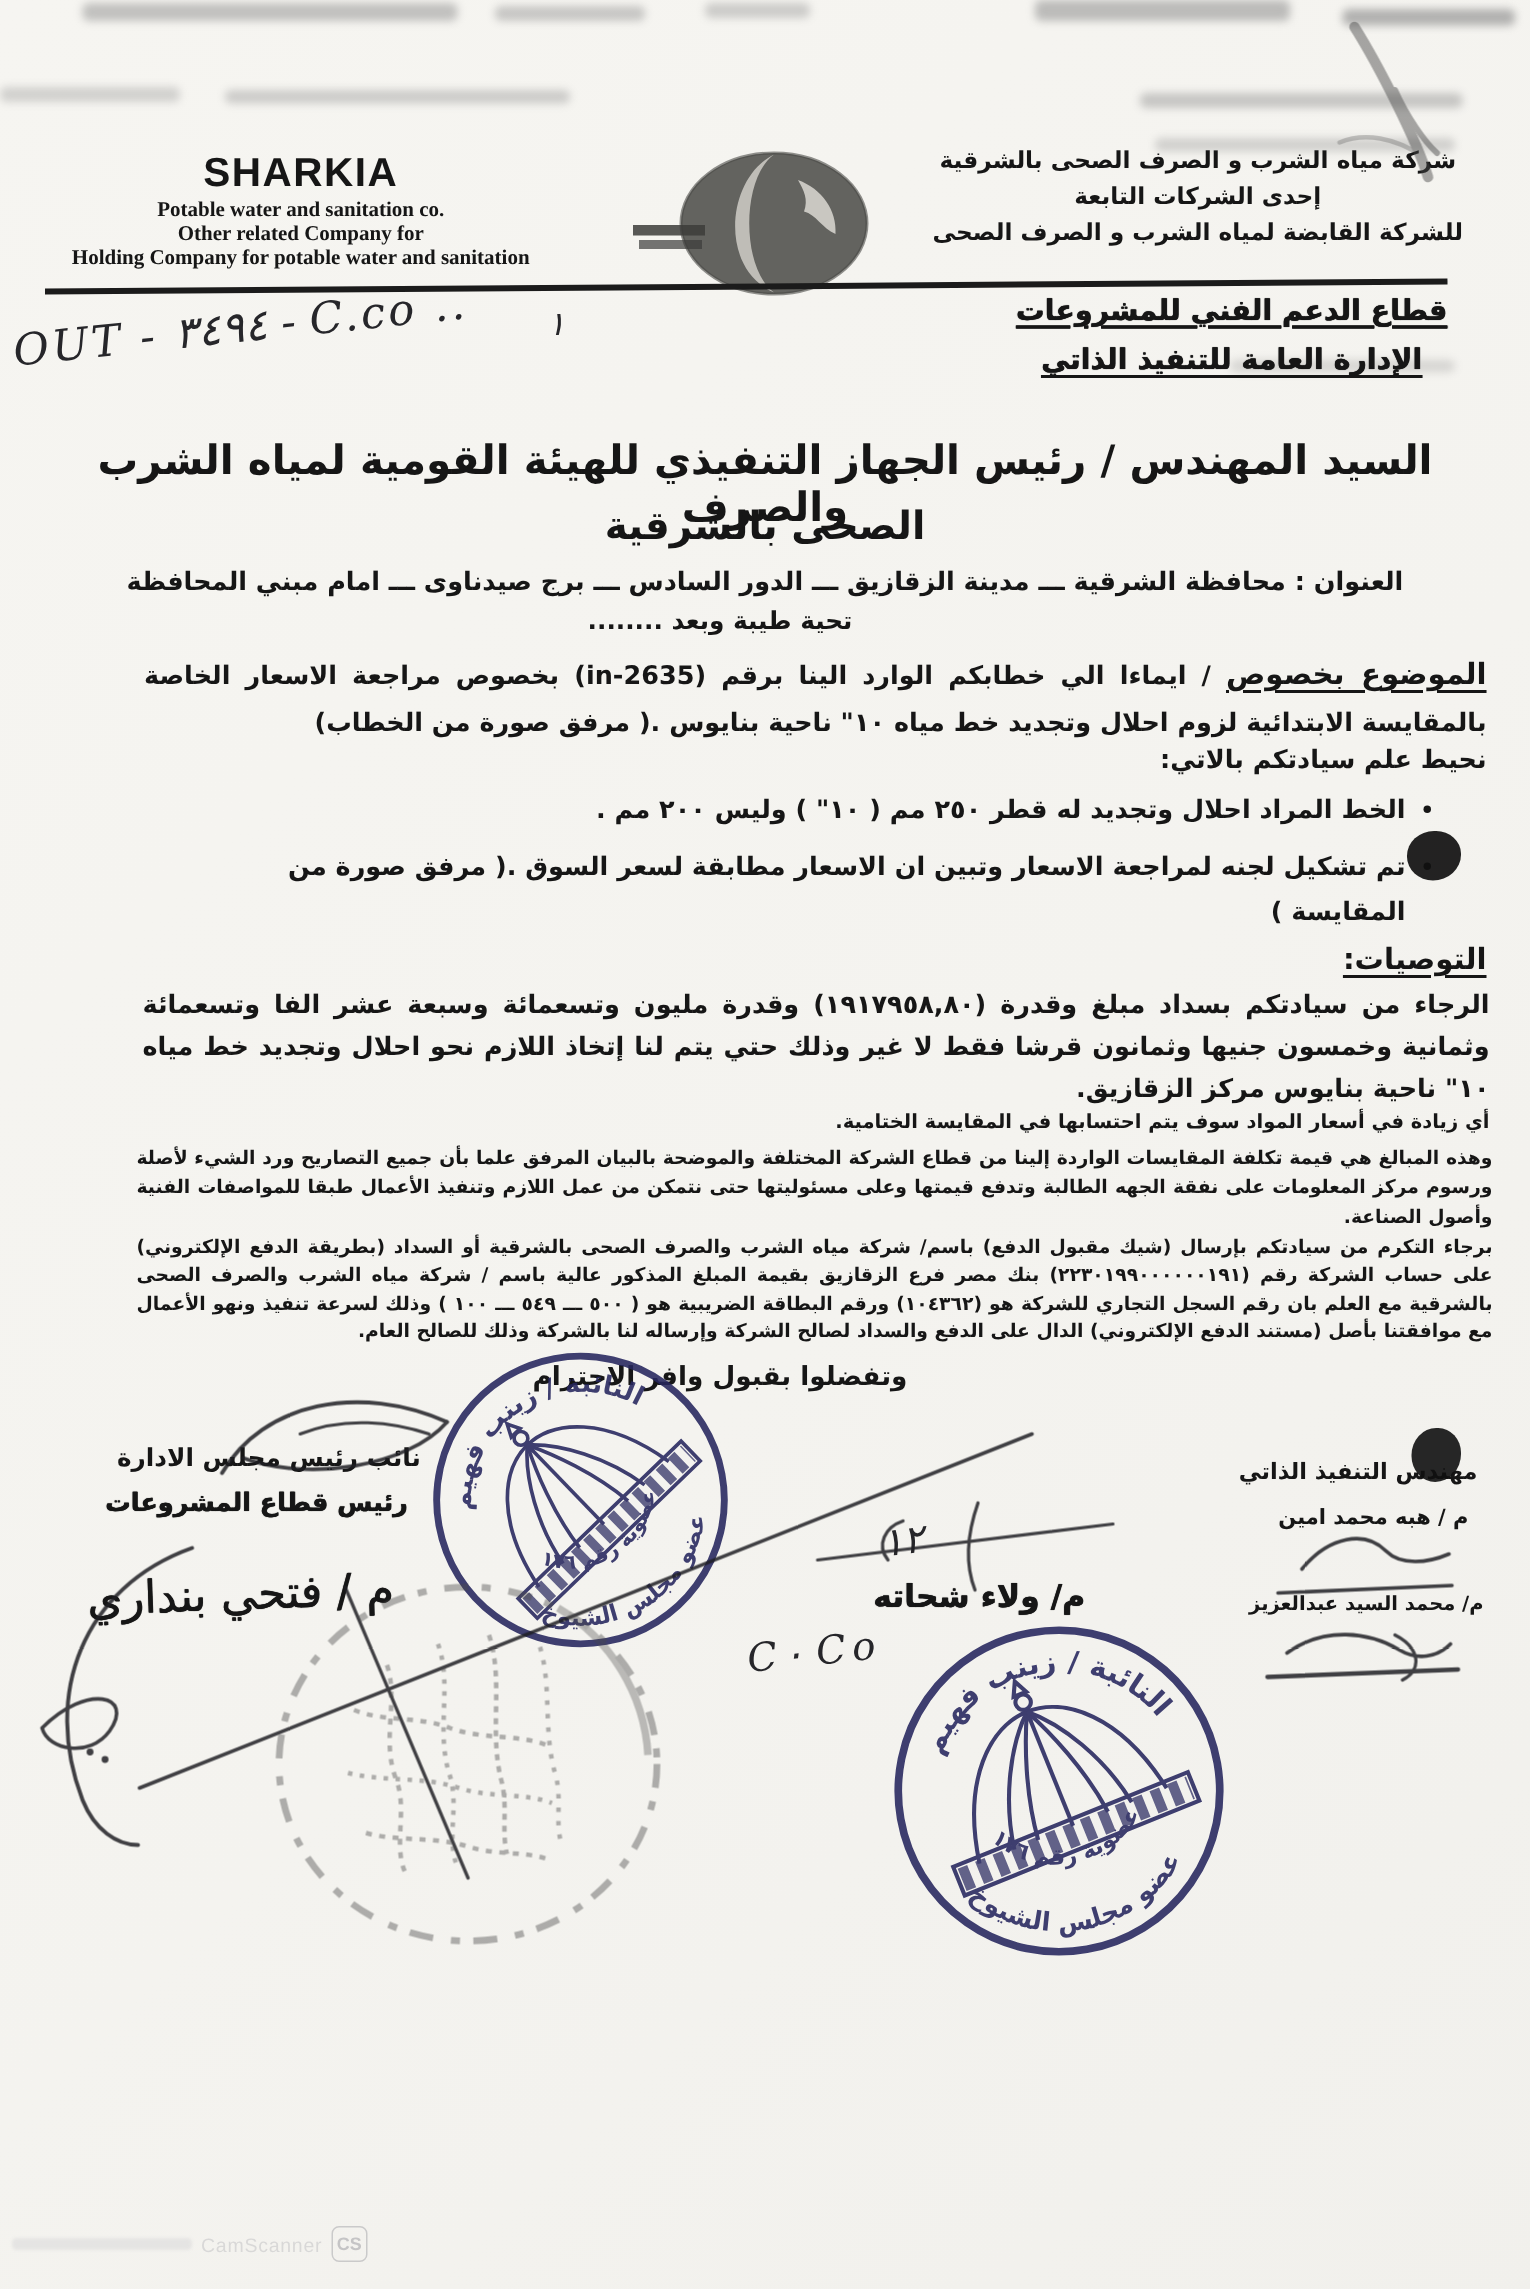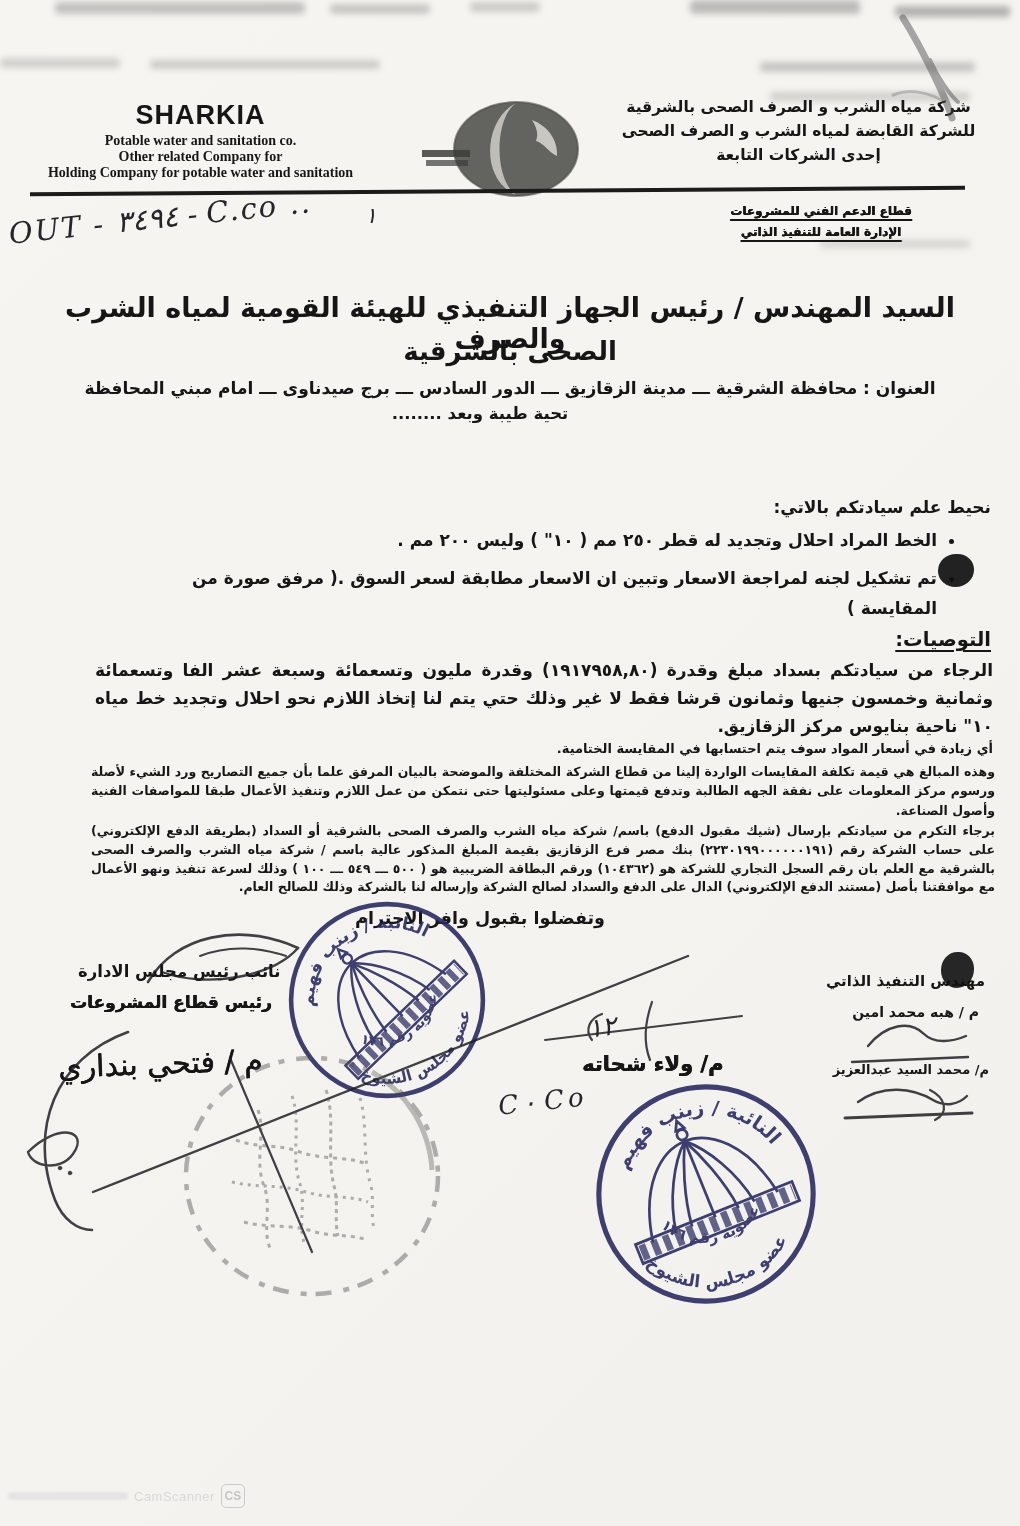--- a/index.html
+++ b/index.html
@@ -61,39 +61,42 @@
       <path d="M96,5 C64,21 59,81 96,97 C74,81 74,21 96,5 Z" fill="#cfcdc7" opacity=".85"></path>
       <path d="M112,22 c16,6 26,20 25,36 c-9,-4 -13,-13 -21,-15 c3,-8 0,-14 -4,-21 z" fill="#e2e0da" opacity=".8"></path>
       <ellipse cx="96" cy="51" rx="62" ry="47" fill="none" stroke="#4a4a46" stroke-width="2" opacity=".6"></ellipse>
       <rect x="2" y="52" width="48" height="7" fill="#3c3c3a" opacity=".85"></rect>
       <rect x="6" y="62" width="42" height="6" fill="#3c3c3a" opacity=".7"></rect>
     </svg>
   </div>
 
   <div class="abs center b" style="right:72px;top:95px;width:365px;font-size:15.5px;line-height:1.55;">
     <div>شركة مياه الشرب و الصرف الصحى بالشرقية</div>
+    <div>إحدى الشركات التابعة</div>
     <div>للشركة القابضة لمياه الشرب و الصرف الصحى</div>
-    <div>إحدى الشركات التابعة</div>
   </div>
 
   <div class="rule" style="left:30px;top:189px;width:935px;transform:rotate(-0.4deg);"></div>
 
   <div class="abs hand ltr" style="left:8px;top:198px;width:360px;font-size:29px;transform:rotate(-6deg);letter-spacing:2px;">OUT - ٣٤٩٤ - C.co ..</div>
   <div class="abs hand" style="left:365px;top:203px;font-size:22px;">١</div>
 
-  <div class="abs center b" style="right:62px;top:201px;width:340px;font-size:12px;line-height:1.75;">
+  <div class="abs center b" style="right:62px;top:191px;width:340px;font-size:19px;line-height:1.75;">
     <div class="u rough">قطاع الدعم الفني للمشروعات</div>
     <div class="u rough">الإدارة العامة للتنفيذ الذاتي</div>
   </div>
 
   <div class="abs center b" style="left:60px;top:336px;width:900px;font-size:26px;">الصحى بالشرقية</div>
   <div class="abs center b" style="left:60px;top:292px;width:900px;font-size:27px;">السيد المهندس / رئيس الجهاز التنفيذي للهيئة القومية لمياه الشرب والصرف</div>
   <div class="abs center b" style="left:55px;top:378px;width:910px;font-size:17px;">العنوان : محافظة الشرقية ـــ مدينة الزقازيق ـــ الدور السادس ـــ برج صيدناوى ـــ امام مبني المحافظة</div>
   <div class="abs center b" style="left:60px;top:404px;width:840px;font-size:16.5px;">تحية طيبة وبعد ........</div>
 
+  <div class="abs just b" style="right:62px;top:432px;width:895px;font-size:17px;line-height:1.8;">
+    <span class="u" style="font-size:19.5px;">الموضوع بخصوص</span><span> / ايماءا الي خطابكم الوارد الينا برقم (in-2635) بخصوص مراجعة الاسعار الخاصة بالمقايسة الابتدائية لزوم احلال وتجديد خط مياه ١٠" ناحية بنايوس .( مرفق صورة من الخطاب)</span>
+  </div>
   <div class="abs b" style="right:62px;top:497px;font-size:17px;">نحيط علم سيادتكم بالاتي:</div>
 
   <ul class="abs b" style="right:88px;top:526px;width:800px;font-size:17px;line-height:1.75;margin:0;padding:0 28px 0 0;list-style-type:disc;">
     <li style="margin-bottom:8px;">الخط المراد احلال وتجديد له قطر ٢٥٠ مم ( ١٠" ) وليس ٢٠٠ مم .</li>
     <li>تم تشكيل لجنه لمراجعة الاسعار وتبين ان الاسعار مطابقة لسعر السوق .( مرفق صورة من المقايسة )</li>
   </ul>
 
   <div class="abs b u" style="right:62px;top:628px;font-size:19.5px;">التوصيات:</div>
   <div class="abs just b" style="right:60px;top:656px;width:898px;font-size:17px;line-height:1.65;">الرجاء من سيادتكم بسداد مبلغ وقدرة (١٩١٧٩٥٨,٨٠) وقدرة مليون وتسعمائة وسبعة عشر الفا وتسعمائة وثمانية وخمسون جنيها وثمانون قرشا فقط لا غير وذلك حتي يتم لنا إتخاذ اللازم نحو احلال وتجديد خط مياه ١٠" ناحية بنايوس مركز الزقازيق.</div>
   <div class="abs b" style="right:60px;top:741px;font-size:13px;">أي زيادة في أسعار المواد سوف يتم احتسابها في المقايسة الختامية.</div>

